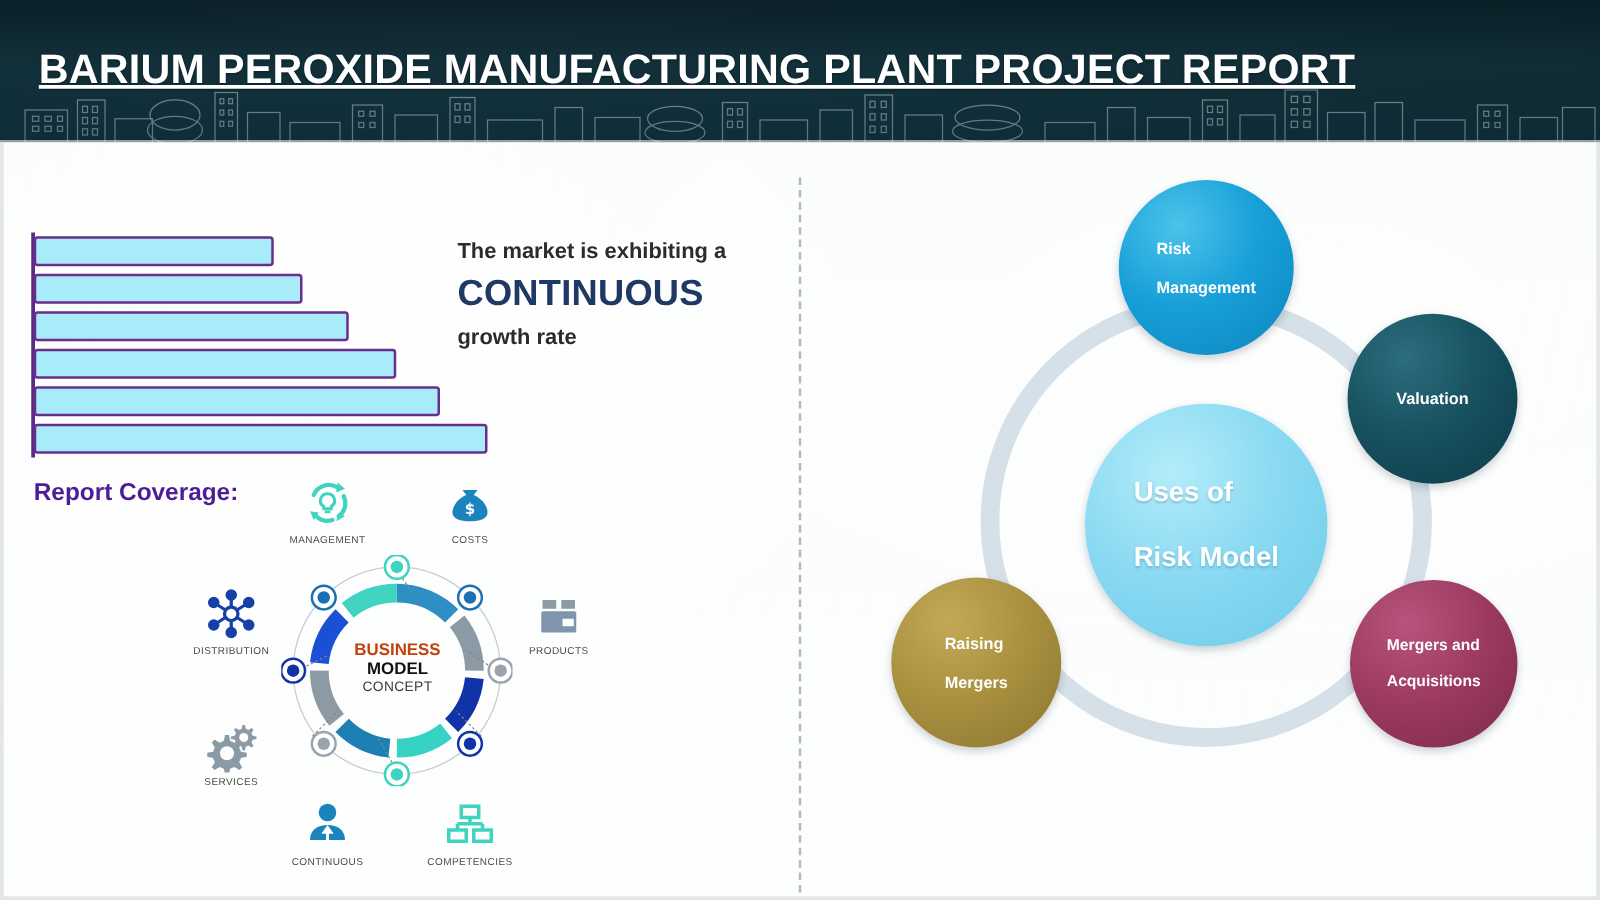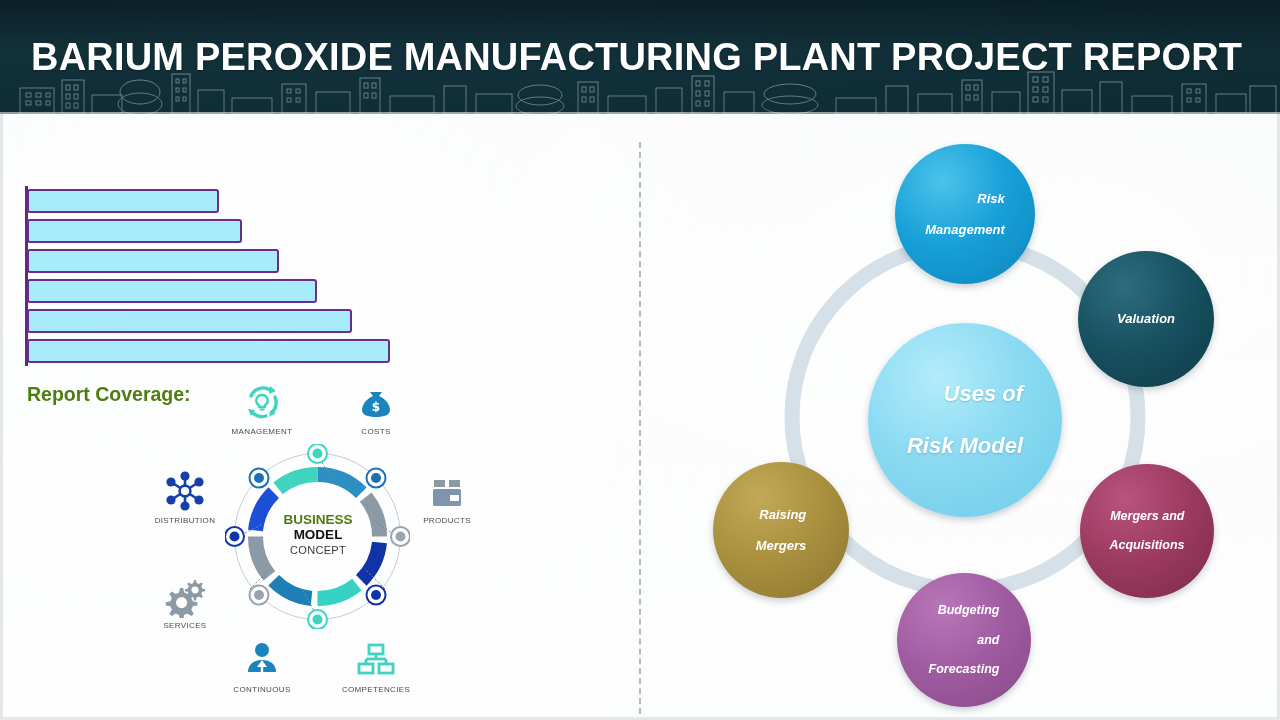--- a/index.html
+++ b/index.html
@@ -18,23 +18,24 @@
       radial-gradient(120% 160% at 30% 0%, #16313c 0%, #123039 40%, #0d2730 100%);
     overflow:hidden;
   }
   .header .hdr-vign{
     position:absolute;inset:0;
     background:linear-gradient(180deg,rgba(3,18,24,.55) 0%,rgba(10,40,48,0) 45%,rgba(12,48,58,.25) 100%);
   }
   .skyline{position:absolute;left:0;bottom:0;width:1280px;height:52px;opacity:.55;}
   .header-title{
     position:absolute;left:31px;top:36px;
-    font-size:38px;font-weight:700;color:#ffffff;letter-spacing:.2px;
+    font-size:33px;font-weight:700;color:#ffffff;letter-spacing:.2px;
     white-space:nowrap;
     text-shadow:0 1px 2px rgba(0,0,0,.35);
+    text-decoration:underline;
   }
   .hdr-bottom-line{position:absolute;left:0;bottom:0;width:1280px;height:2px;background:rgba(255,255,255,.55);}
 
   
   .stage{
     position:absolute;left:0;top:114px;width:1280px;height:606px;
     background:#f4f6f8;
     overflow:hidden;
   }
   .bg-photo{
@@ -79,39 +80,38 @@
   }
 
   .mo-text{position:absolute;left:366px;top:76px;width:270px;}
   .mo-l1{font-size:17.5px;font-weight:600;color:#2b2b2b;line-height:1.2;white-space:nowrap;}
   .mo-l2{font-size:29px;font-weight:700;color:#1f3864;line-height:1.25;margin-top:6px;letter-spacing:.2px;}
   .mo-l3{font-size:17.5px;font-weight:600;color:#2b2b2b;line-height:1.2;margin-top:6px;}
 
   
   .rc-title{
     position:absolute;left:27px;top:269px;
-    font-size:19.5px;font-weight:700;color:#4d7c0f;white-space:nowrap;
+    font-size:19.5px;font-weight:700;color:#4c1d95;white-space:nowrap;
   }
   .bm{position:absolute;left:225px;top:330px;width:185px;height:185px;}
   .icon-node{position:absolute;width:96px;text-align:center;}
   .icon-node .glyph{display:block;height:44px;}
   .icon-node .cap{
     display:block;margin-top:3px;
     font-size:8px;font-weight:400;color:#4b4b4b;letter-spacing:.35px;
     white-space:nowrap;
   }
 
   
   .circ{
     position:absolute;border-radius:50%;
     display:flex;align-items:center;justify-content:center;
-    text-align:right;color:#ffffff;font-weight:700;
+    text-align:left;color:#ffffff;font-weight:700;
     line-height:1.18;
     box-shadow:0 3px 7px rgba(20,40,60,.22);
-    font-style:italic;
   }
   .circ span{display:block;padding:0 6px;}
   .center-circ{
     color:#ffffff;font-weight:700;
     text-shadow:0 1px 2px rgba(0,80,110,.25);
   }
 </style>
 </head>
 <body>
 
@@ -225,20 +225,25 @@
     <div class="chart">
       <div class="axis"></div>
       <div class="bar" style="top:3px;   width:192px;"></div>
       <div class="bar" style="top:33px;  width:215px;"></div>
       <div class="bar" style="top:63px;  width:252px;"></div>
       <div class="bar" style="top:93px;  width:290px;"></div>
       <div class="bar" style="top:123px; width:325px;"></div>
       <div class="bar" style="top:153px; width:363px;"></div>
     </div>
 
+    <div class="mo-text">
+      <div class="mo-l1">The market is exhibiting a</div>
+      <div class="mo-l2">CONTINUOUS</div>
+      <div class="mo-l3">growth rate</div>
+    </div>
 
     <div class="rc-title">Report Coverage:</div>
 
     <svg class="bm" viewBox="0 0 185 185">
       <circle cx="92.5" cy="92.5" r="83" fill="none" stroke="#c7ccd1" stroke-width="1"></circle>
       <g fill="none" stroke-width="15" stroke-linecap="butt">
         <path d="M92.5 30.5 A62 62 0 0 1 136.3 48.7" stroke="#2e8fc4"></path>
         <path d="M140.7 53.1 A62 62 0 0 1 154.5 92.5" stroke="#8c9aa6"></path>
         <path d="M154.5 98.5 A62 62 0 0 1 136.3 136.3" stroke="#1133a8"></path>
         <path d="M131.9 140.7 A62 62 0 0 1 92.5 154.5" stroke="#36d2c4"></path>
@@ -269,21 +274,21 @@
         <circle cx="34" cy="151" r="9.5" fill="#ffffff" stroke="#9aa4ae" stroke-width="2"></circle>
           <circle cx="34" cy="151" r="5" fill="#9aa4ae"></circle>
         <circle cx="9.5" cy="92.5" r="9.5" fill="#ffffff" stroke="#1133a8" stroke-width="2"></circle>
           <circle cx="9.5" cy="92.5" r="5" fill="#1133a8"></circle>
         <circle cx="34" cy="34" r="9.5" fill="#ffffff" stroke="#1b6fb5" stroke-width="2"></circle>
           <circle cx="34" cy="34" r="5" fill="#1b6fb5"></circle>
       </g>
     </svg>
 
     <div class="bm-center" style="position:absolute;left:253px;top:398px;width:130px;text-align:center;">
-      <div style="font-size:13.5px;font-weight:700;color:#4d7c0f;line-height:1.12;">BUSINESS</div>
+      <div style="font-size:13.5px;font-weight:700;color:#c2410c;line-height:1.12;">BUSINESS</div>
       <div style="font-size:13.5px;font-weight:700;color:#111;line-height:1.12;">MODEL</div>
       <div style="font-size:11px;font-weight:400;color:#3a3a3a;margin-top:2px;letter-spacing:.3px;">CONCEPT</div>
     </div>
 
     <div class="icon-node" style="left:214px;top:266px;">
       <span class="glyph">
         <svg width="44" height="44" viewBox="0 0 44 44">
           <g fill="none" stroke="#3fd3c0" stroke-width="3.4" stroke-linecap="round">
             <path d="M11 16 A13 13 0 0 1 30 10"></path>
               <path d="M35 17 A13 13 0 0 1 31 33"></path>
@@ -421,28 +426,20 @@
     </div>
 
     <div class="circ" style="left:1080px;top:350px;width:134px;height:134px;font-size:12.5px;
                 background:radial-gradient(circle at 34% 26%, #b8547d 0%, #9c3a60 48%, #7d2a4b 100%);">
       <span>
         <span>Mergers and</span><br>
         <span>Acquisitions</span>
       </span>
     </div>
 
-    <div class="circ" style="left:897px;top:459px;width:134px;height:134px;font-size:12.5px;
-                background:radial-gradient(circle at 34% 26%, #b877b8 0%, #a05ba0 48%, #874a87 100%);">
-      <span>
-        <span>Budgeting</span><br>
-        <span>and</span><br>
-        <span>Forecasting</span>
-      </span>
-    </div>
 
     <div class="circ" style="left:713px;top:348px;width:136px;height:136px;font-size:13px;
                 background:radial-gradient(circle at 34% 26%, #c3a957 0%, #a8903f 48%, #8c7630 100%);">
       <span>
         <span>Raising</span><br>
         <span>Mergers</span>
       </span>
     </div>
 
 

